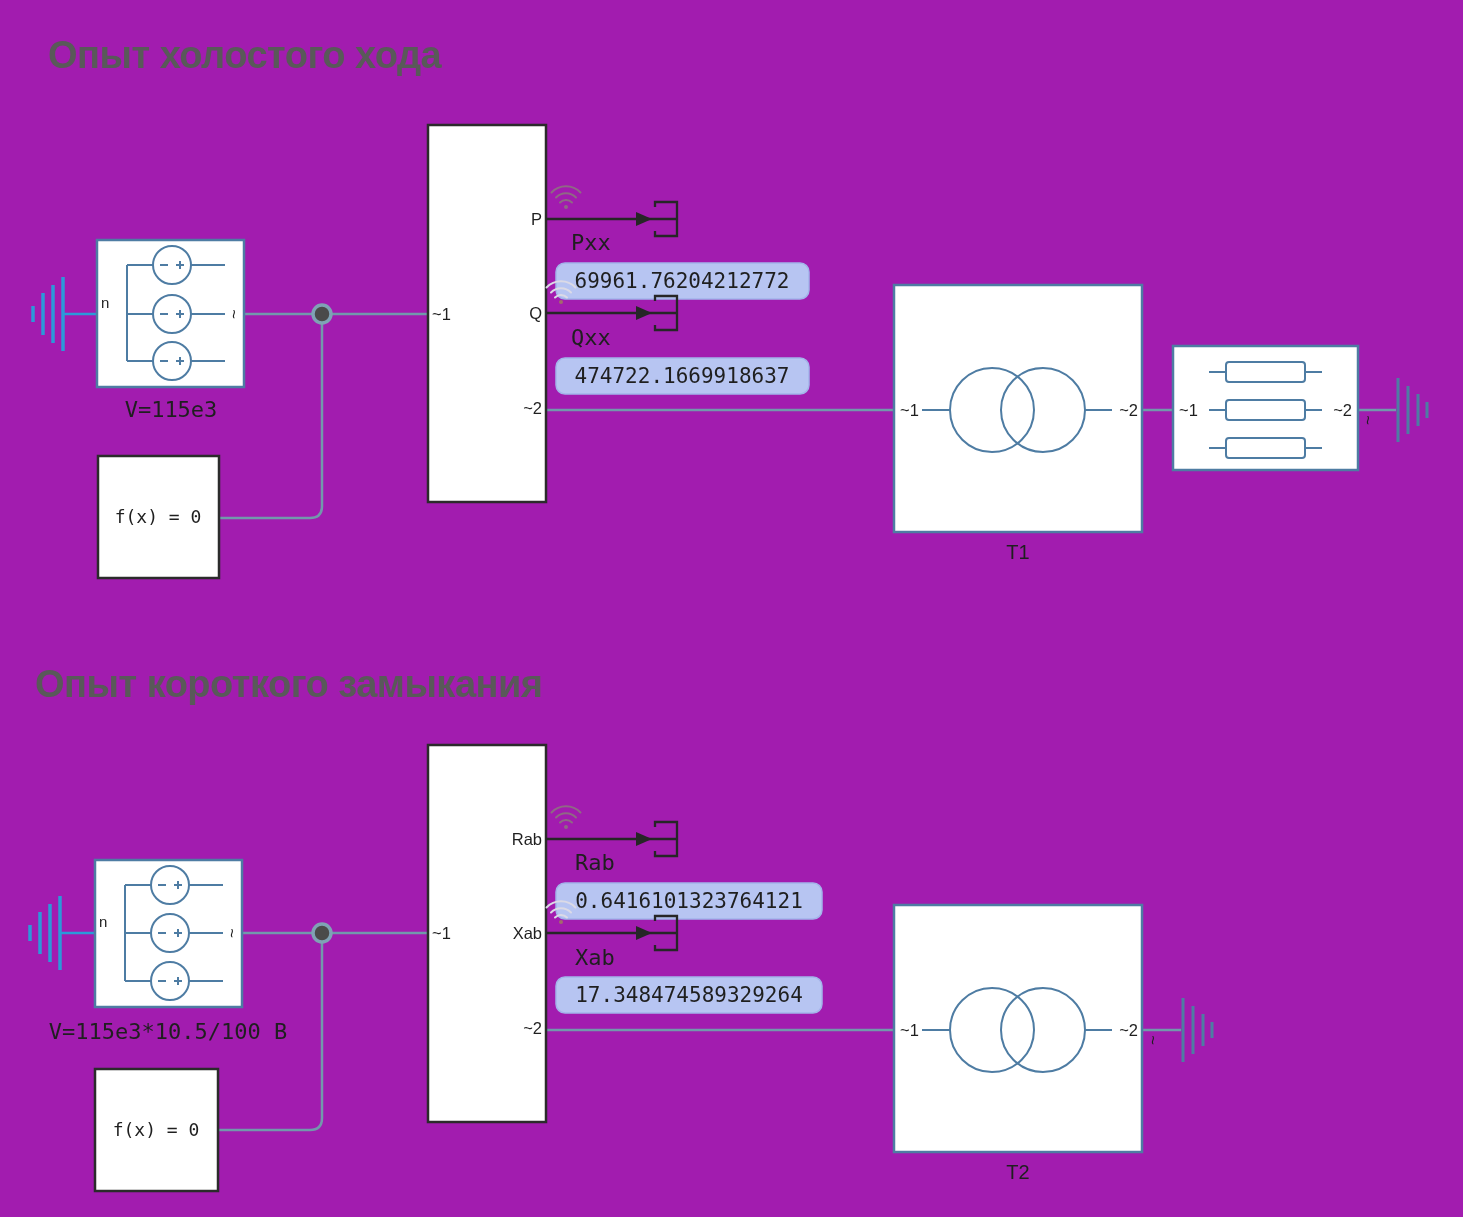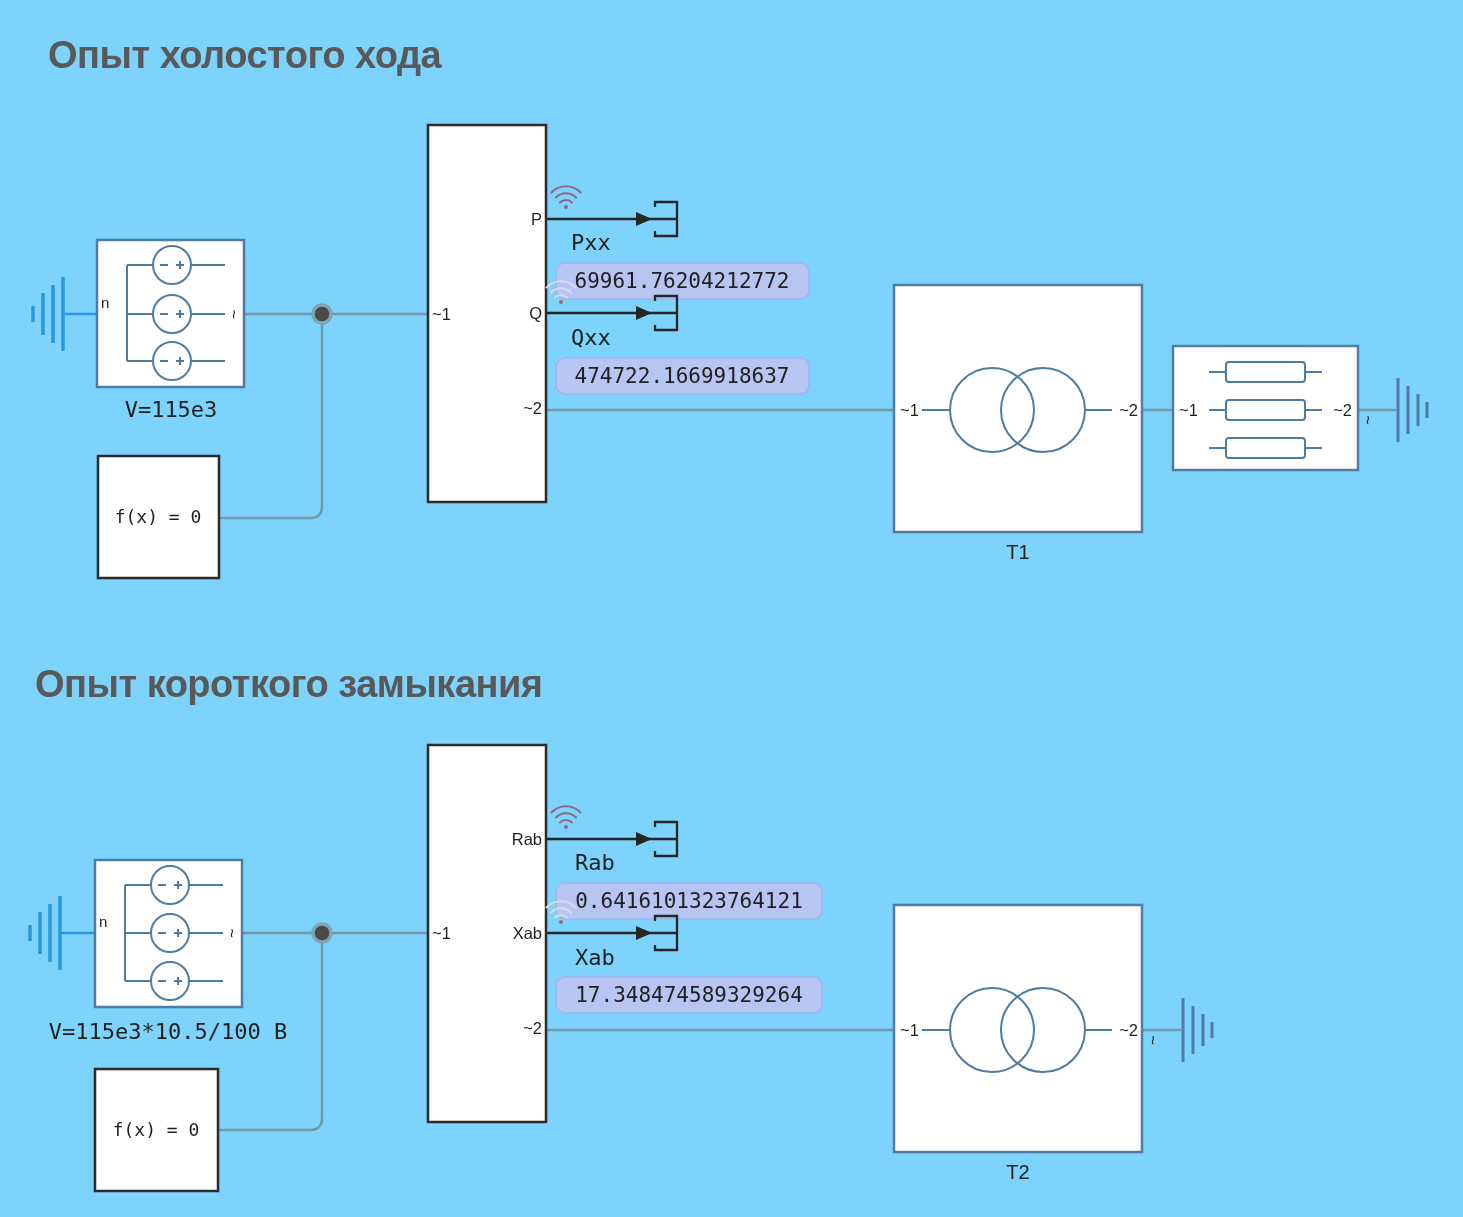--- a/index.html
+++ b/index.html
@@ -1,16 +1,16 @@
 <!DOCTYPE html>
 <html><head>
 <meta charset="utf-8">
 <style>
   html,body{margin:0;padding:0;background:#ffffff;}
-  .canvas-wrap{position:relative;width:1463px;height:1217px;background:#7dd3fc;overflow:hidden;}
+  .canvas-wrap{position:relative;width:1463px;height:1217px;background:#a21caf;overflow:hidden;}
   svg text{fill:#1f1f1f;}
   .title{font:700 38px "Liberation Sans",sans-serif;fill:#595959;letter-spacing:-0.5px;}
   .port{font:16.5px "Liberation Sans",sans-serif;}
   .port-sm{font:15px "Liberation Sans",sans-serif;}
   .blabel{font:20px "Liberation Sans",sans-serif;}
   .mono{font:22px "DejaVu Sans Mono",monospace;}
   .mono-s{font:18px "DejaVu Sans Mono",monospace;}
   .dispt{font:21px "DejaVu Sans Mono",monospace;}
   .wire{stroke:#7298ac;stroke-width:2.5;fill:none;}
   .bwire{stroke:#2b99d9;stroke-width:2.5;fill:none;}

